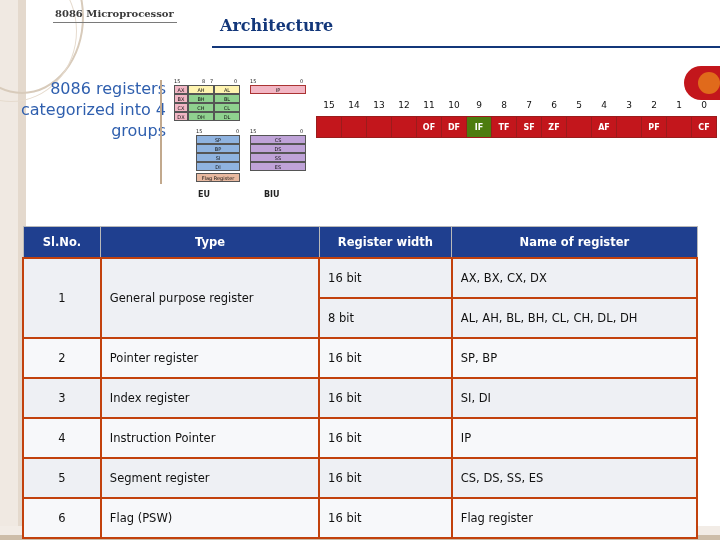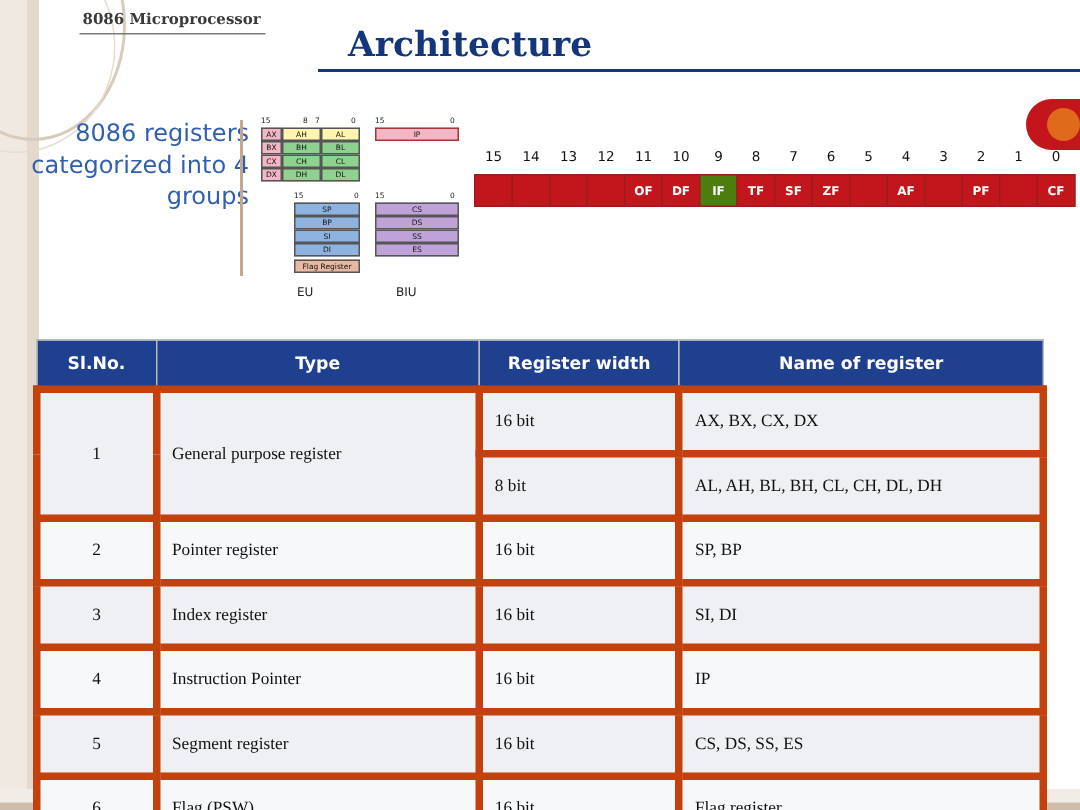--- a/index.html
+++ b/index.html
@@ -49,23 +49,23 @@
   .slide-tag{
     position:absolute;left:55px;top:8px;
     font-family:"DejaVu Serif", serif;
     font-weight:bold;font-size:10px;color:#3a3a3a;
     letter-spacing:0px;
   }
   .tag-underline{
     position:absolute;left:53px;top:22px;width:124px;height:1px;background:#7a7a7a;
   }
   .slide-title{
-    position:absolute;left:232px;top:16px;
+    position:absolute;left:220px;top:16px;
     font-family:"DejaVu Serif", serif;
-    font-weight:bold;font-size:23px;color:#13377a;
+    font-weight:bold;font-size:16px;color:#13377a;
   }
   .title-rule{
     position:absolute;left:212px;top:46px;width:508px;height:2px;background:#13377a;
   }
 
   
   .lead{
     position:absolute;left:18px;top:78px;width:148px;
     text-align:right;
     font-family:"DejaVu Sans", sans-serif;
@@ -82,21 +82,21 @@
   }
   .dg-cell{
     border:1px solid #555;box-sizing:border-box;
     display:flex;align-items:center;justify-content:center;
     font-size:5px;line-height:6px;height:9px;
   }
   .dg-lbl{
     position:absolute;font-size:5px;color:#222;
   }
   .dg-group-label{
-    position:absolute;font-weight:normal;font-size:8px;color:#222;
+    position:absolute;font-weight:bold;font-size:8px;color:#222;
   }
 
   
   .flags{
     position:absolute;left:316px;top:100px;width:400px;
   }
   .flag-nums{position:relative;height:14px;}
   .flag-num{
     position:absolute;top:0;width:26px;text-align:center;
     font-size:9px;color:#111;
@@ -117,26 +117,25 @@
     font-size:11.5px;
   }
   table.reg-table th{
     background:#1f3f8f;color:#ffffff;
     font-weight:bold;font-size:11.5px;
     padding:6px 8px;text-align:center;
     border:1px solid #b9b9b9;
     height:18px;
   }
   table.reg-table td{
-    border:5px solid #c2410c;
+    border:2px solid #c2410c;
     padding:8px 8px;
     vertical-align:middle;
     color:#111;
     height:22px;
-    font-family:Liberation Serif, serif;
   }
   td.c-sl{width:64px;text-align:center;}
   td.c-type{width:226px;}
   td.c-width{width:126px;}
   td.c-name{width:260px;}
   tr.band-a td{background:#eef0f4;}
   tr.band-b td{background:#f7f8fa;}
 </style>
 </head>
 <body>

